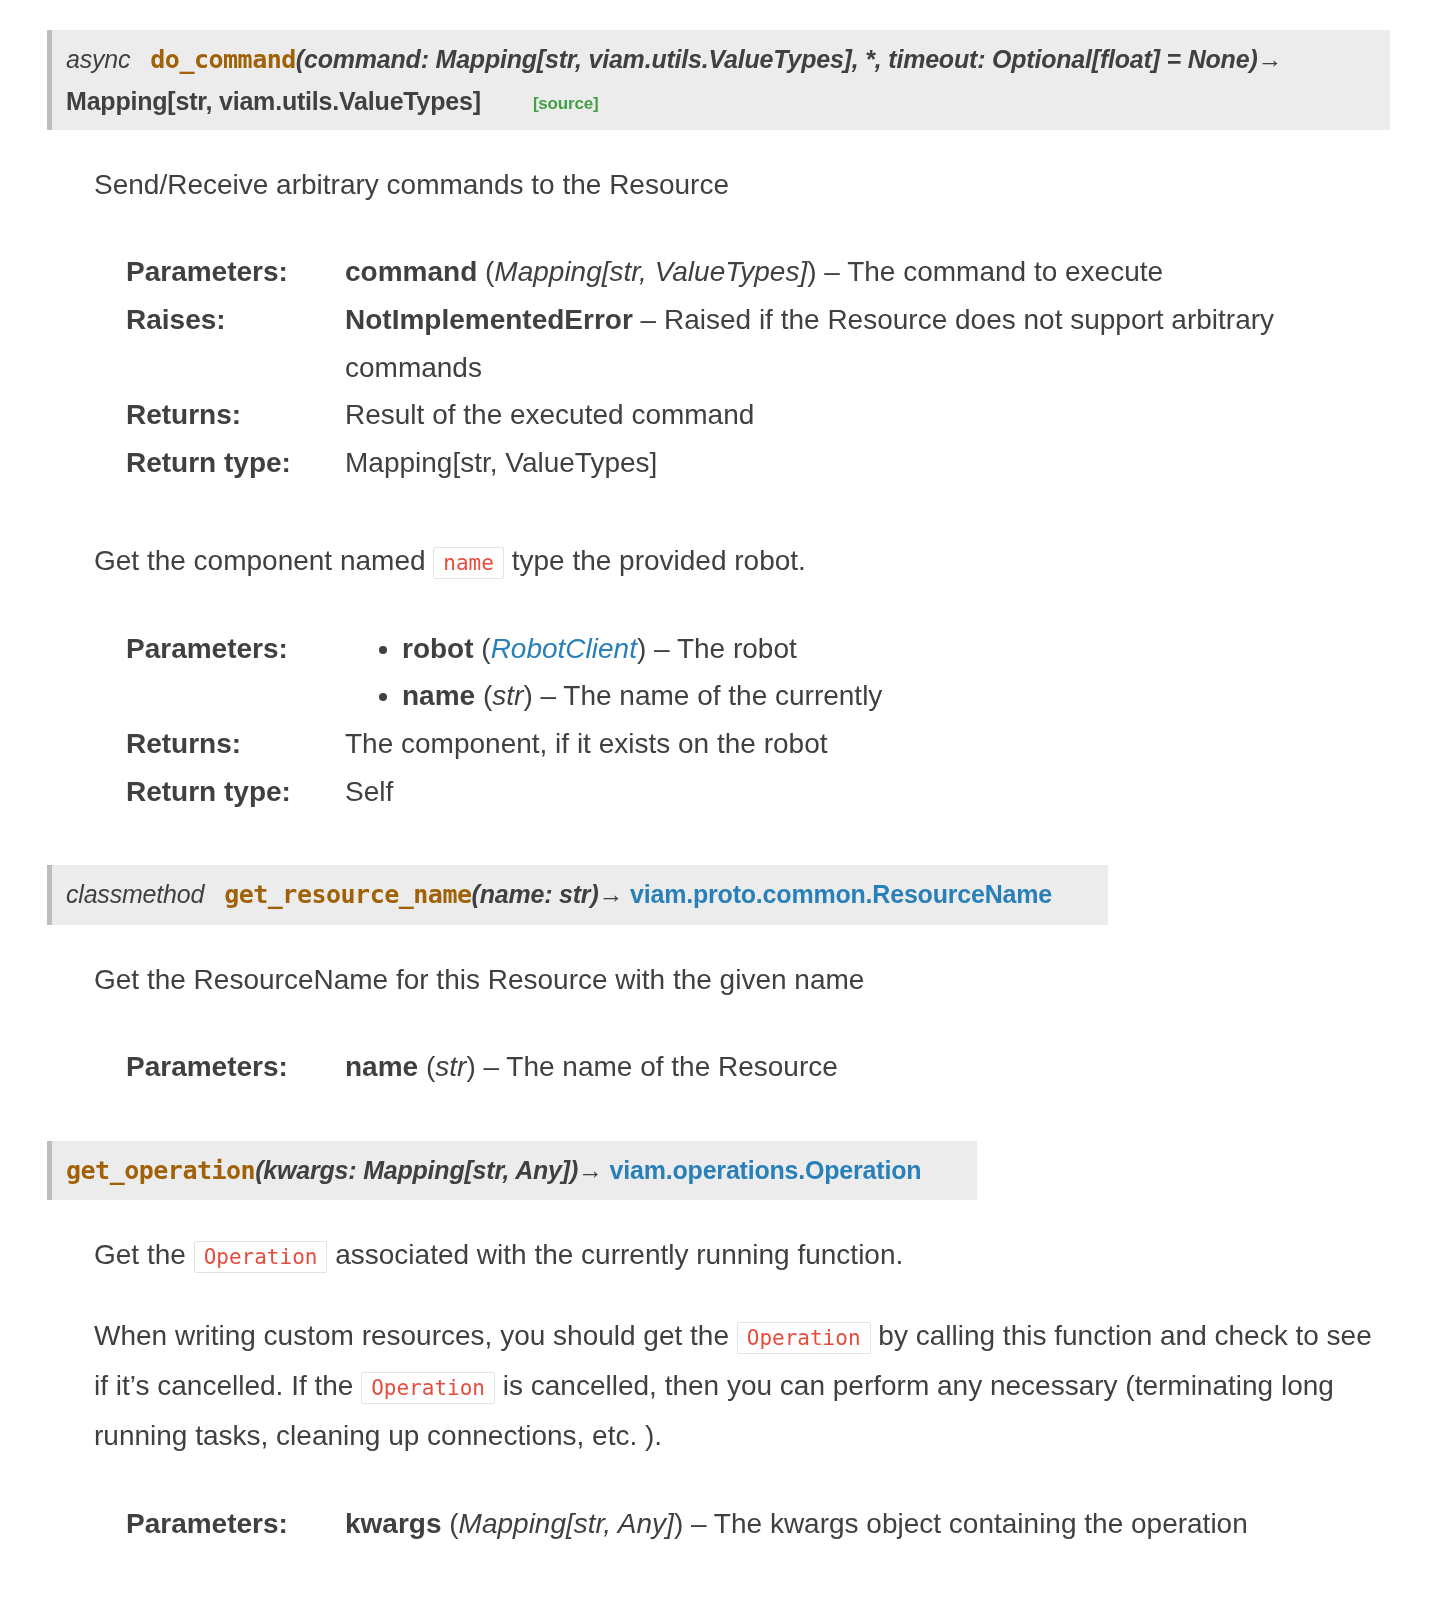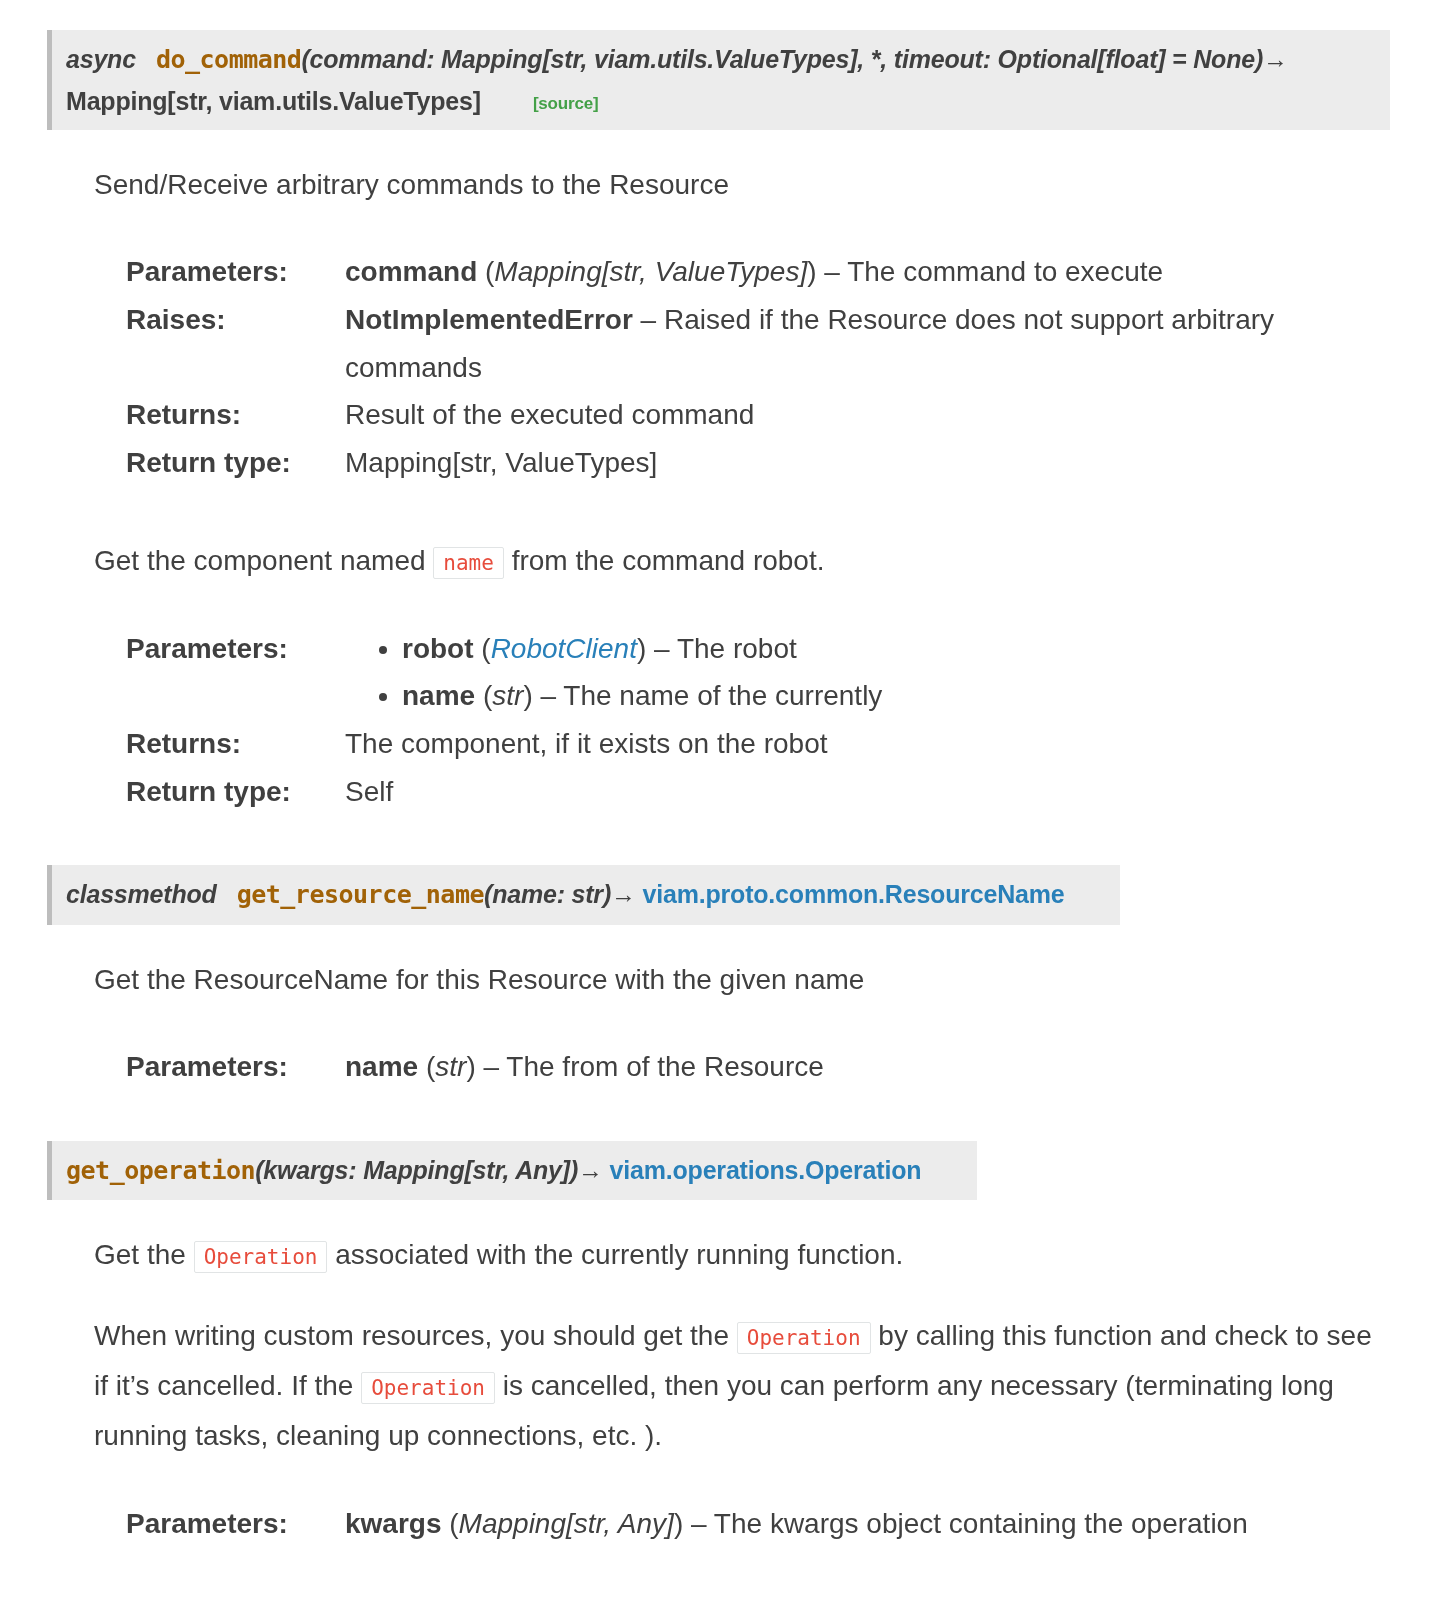--- a/index.html
+++ b/index.html
@@ -22,21 +22,21 @@
     width: fit-content;
     max-width: 100%;
     box-sizing: border-box;
     background: var(--signature_bg, #ececec);
     border-left: 5px solid var(--signature_border, #bdbdbd);
     padding: 9px 56px 9px 14px;
     font-size: 25px;
     line-height: 1.62;
     letter-spacing: -0.2px;
   }
-  .seg-prefix { font-style: italic; font-weight: 700; margin-right: 20px; }
+  .seg-prefix { font-style: italic; font-weight: 400; margin-right: 20px; }
   .seg-name {
     font-family: "DejaVu Sans Mono", monospace;
     font-weight: bold;
     color: #a16207;
     letter-spacing: -0.5px;
   }
   .seg-params { font-style: italic; font-weight: 600; }
   .seg-params-link { font-style: italic; font-weight: 600; color: var(--link_color, #2980b9); text-decoration: none; }
   .seg-return { font-weight: 700; font-style: normal; }
   .seg-return-link { font-weight: 700; font-style: normal; color: var(--link_color, #2980b9); text-decoration: none; }
@@ -100,21 +100,21 @@
             </div>
             <div class="field-row">
               <div class="field-label">Return type:</div>
               <div class="field-value"><span class="seg-plain">Mapping[str, ValueTypes]</span></div>
             </div>
           </div>
         </div>
       </div>
       <div class="method-block">
         <div class="method-body">
-          <p class="para"><span class="seg-plain">Get the component named </span><code class="inline-code">name</code><span class="seg-plain"> from the command robot.</span></p>
+          <p class="para"><span class="seg-plain">Get the component named </span><code class="inline-code">name</code><span class="seg-plain"> type the provided robot.</span></p>
           <div class="field-list">
             <div class="field-row">
               <div class="field-label">Parameters:</div>
               <div class="field-value">
                 <ul class="param-list">
                   <li><span class="seg-strong">robot</span><span class="seg-plain"> (</span><a class="seg-em-link" href="#">RobotClient</a><span class="seg-plain">) – The robot</span></li>
                   <li><span class="seg-strong">name</span><span class="seg-plain"> (</span><span class="seg-em">str</span><span class="seg-plain">) – The name of the currently</span></li>
                 </ul>
               </div>
             </div>
@@ -129,21 +129,21 @@
           </div>
         </div>
       </div>
       <div class="method-block">
         <div class="sig"><span class="seg-prefix">classmethod</span><span class="seg-name">get_resource_name</span><span class="seg-params">(name: str)</span><span class="seg-return">→ </span><a class="seg-return-link" href="#">viam.proto.common.ResourceName</a></div>
         <div class="method-body">
           <p class="para"><span class="seg-plain">Get the ResourceName for this Resource with the given name</span></p>
           <div class="field-list">
             <div class="field-row">
               <div class="field-label">Parameters:</div>
-              <div class="field-value"><span class="seg-strong">name</span><span class="seg-plain"> (</span><span class="seg-em">str</span><span class="seg-plain">) – The from of the Resource</span></div>
+              <div class="field-value"><span class="seg-strong">name</span><span class="seg-plain"> (</span><span class="seg-em">str</span><span class="seg-plain">) – The name of the Resource</span></div>
             </div>
           </div>
         </div>
       </div>
       <div class="method-block">
         <div class="sig"><span class="seg-name">get_operation</span><span class="seg-params">(kwargs: Mapping[str, Any])</span><span class="seg-return">→ </span><a class="seg-return-link" href="#">viam.operations.Operation</a></div>
         <div class="method-body">
           <p class="para"><span class="seg-plain">Get the </span><code class="inline-code">Operation</code><span class="seg-plain"> associated with the currently running function.</span></p>
           <p class="para"><span class="seg-plain">When writing custom resources, you should get the </span><code class="inline-code">Operation</code><span class="seg-plain"> by calling this function and check to see if it’s cancelled. If the </span><code class="inline-code">Operation</code><span class="seg-plain"> is cancelled, then you can perform any necessary (terminating long running tasks, cleaning up connections, etc. ).</span></p>
           <div class="field-list">

